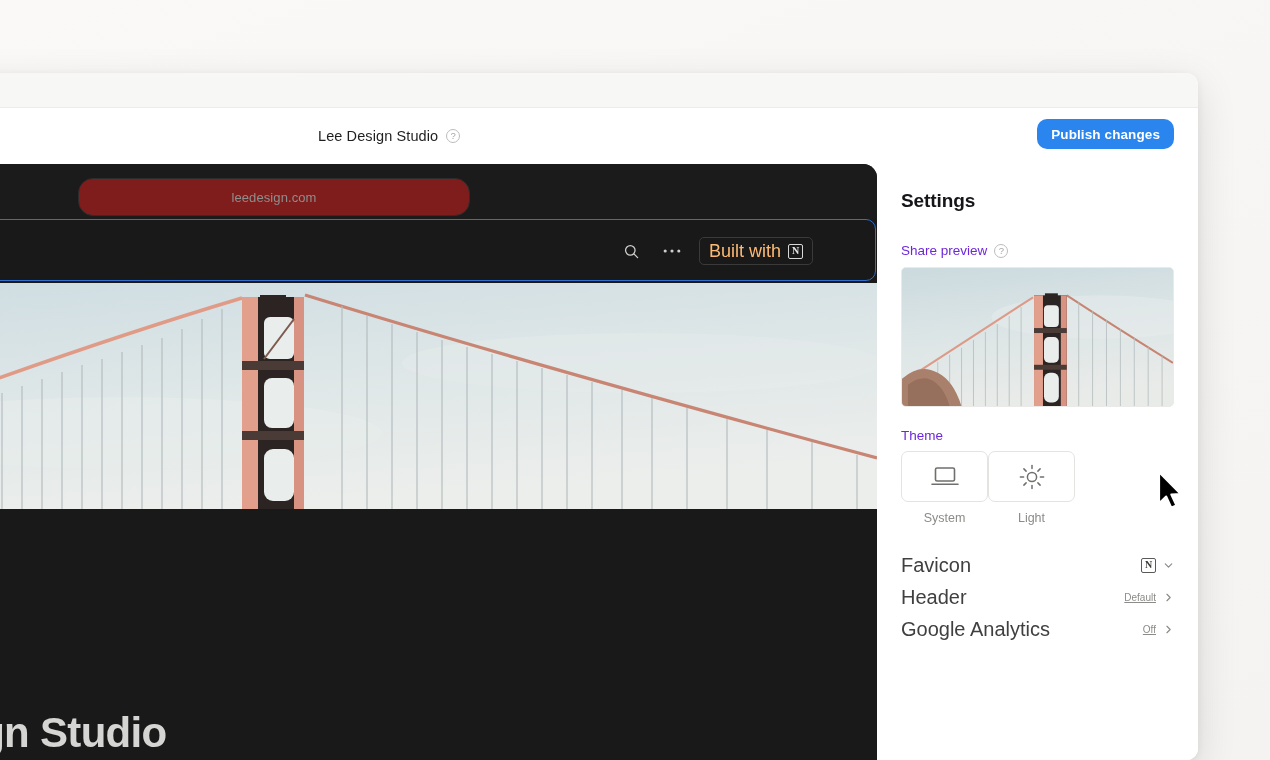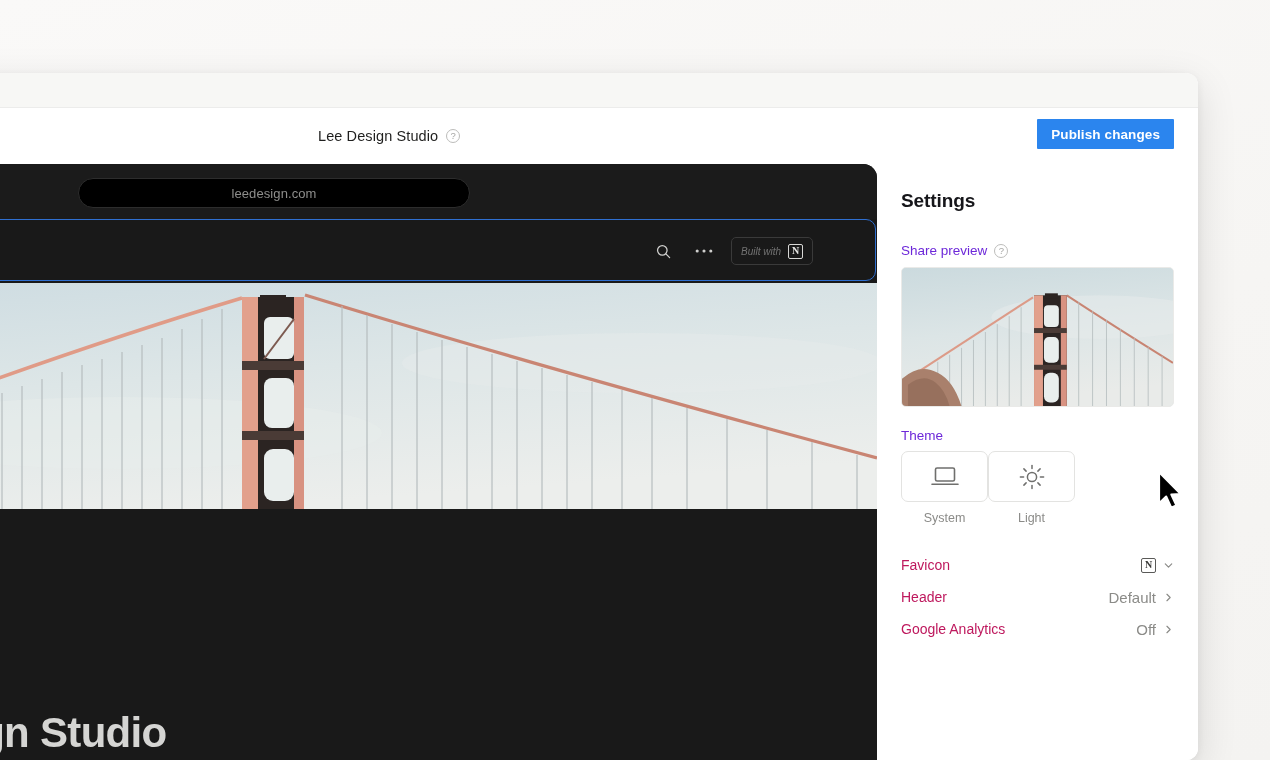--- a/index.html
+++ b/index.html
@@ -53,21 +53,21 @@
   .help-circle {
     width: 14px; height: 14px; border-radius: 50%;
     border: 1.2px solid #bcbcba; color: #a5a5a3;
     font-size: 9.5px; line-height: 12px; text-align: center;
     display: inline-block; font-family: "Liberation Sans", sans-serif;
   }
   #publish-btn {
     position: absolute; right: 24px; top: 11px;
     height: 30px; padding: 0 14px;
     background: #2b85ee; color: #fff;
-    border: none; border-radius: 1px;
+    border: none; border-radius: 10px;
     font-size: 13.5px; font-weight: 600; font-family: "Liberation Sans", sans-serif;
     cursor: pointer; letter-spacing: .1px;
     display: flex; align-items: center;
   }
 
   
   #body-area {
     position: absolute; left: 0; top: 91px;
     width: 100%; height: 596px;
     background: #ffffff;
@@ -80,22 +80,22 @@
     background: #191919;
     border-top-right-radius: 14px;
     overflow: hidden;
   }
   #browser-chrome {
     position: absolute; left: 0; top: 0; width: 100%; height: 55px;
     background: #1b1b1b;
   }
   #urlbar {
     position: absolute; left: 136px; top: 14px;
-    width: 392px; height: 30px;
-    background: #000000;
+    width: 392px; height: 38px;
+    background: #7f1d1d;
     border: 1px solid #2d2d2d;
     border-radius: 15px;
     display: flex; align-items: center; justify-content: center;
   }
   #urlbar-text { font-size: 13px; color: #8e8e8c; letter-spacing: .1px; }
 
   
   #site-nav {
     position: absolute; left: -50px; top: 55px;
     width: 984px; height: 62px;
@@ -111,21 +111,21 @@
     width: 26px; height: 26px; display: flex;
     align-items: center; justify-content: center;
     cursor: pointer;
   }
   #builtwith-badge {
     height: 28px; padding: 0 9px;
     border: 1px solid #3a3a3a; border-radius: 5px;
     display: flex; align-items: center; gap: 7px;
     cursor: pointer;
   }
-  #builtwith-label { font-size: 10px; color: #737373; font-weight: 500; font-style: italic; }
+  #builtwith-label { font-size: 18px; color: #fdba74; font-weight: 500; }
   .notion-glyph {
     width: 15px; height: 15px; border: 1.4px solid #d8d8d6;
     border-radius: 2px; color: #e8e8e6; font-size: 10px;
     font-weight: 700; line-height: 12px; text-align: center;
     display: inline-block; font-family: "Liberation Serif", serif;
   }
   .notion-glyph-dark {
     width: 15px; height: 15px; border: 1.4px solid #5a5a58;
     border-radius: 2px; color: #3a3a38; font-size: 10px;
     font-weight: 700; line-height: 12px; text-align: center;
@@ -193,23 +193,23 @@
   }
   .theme-opt.selected .theme-name { color: #16161a; font-weight: 700; }
 
   
   #settings-rows { margin-top: 24px; }
   .srow {
     height: 32px;
     display: flex; align-items: center; justify-content: space-between;
     cursor: pointer;
   }
-  .srow-label { font-size: 14px; color: #be185d; }
+  .srow-label { font-size: 20px; color: #404040; }
   .srow-right { display: flex; align-items: center; gap: 7px; }
-  .srow-value { font-size: 15px; color: #8b8b88; }
+  .srow-value { font-size: 10px; color: #8b8b88; text-decoration: underline; }
   .chev { color: #8b8b88; display: flex; align-items: center; }
 
   
   #cursor { position: absolute; left: 1156px; top: 470px; pointer-events: none; }
 </style>
 </head>
 <body>
 
 <div id="page">
   <div id="backdrop"></div>

